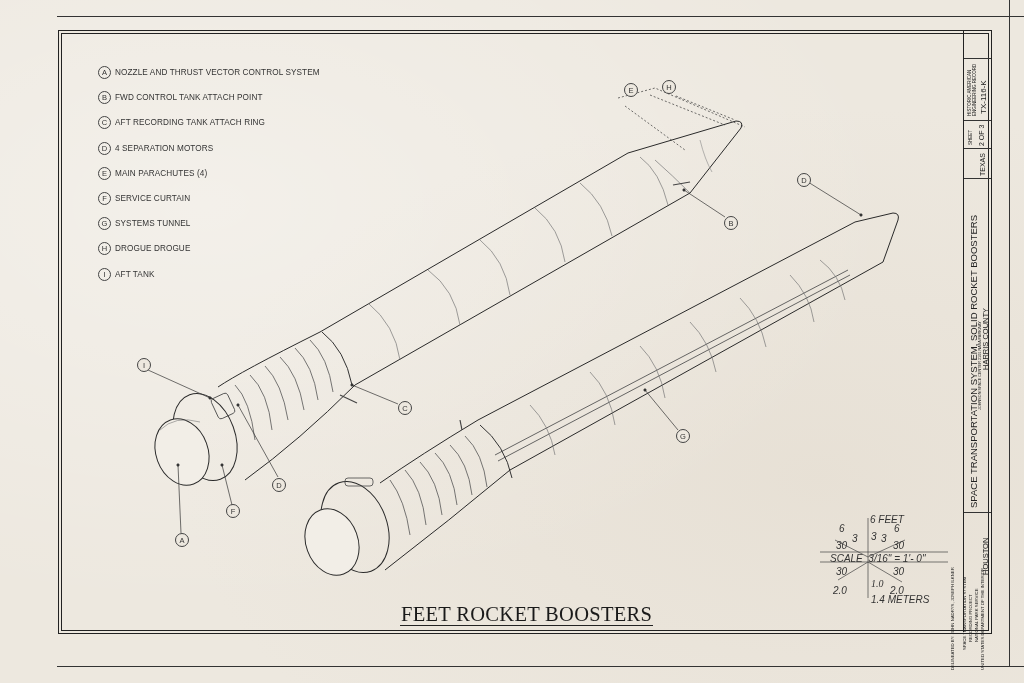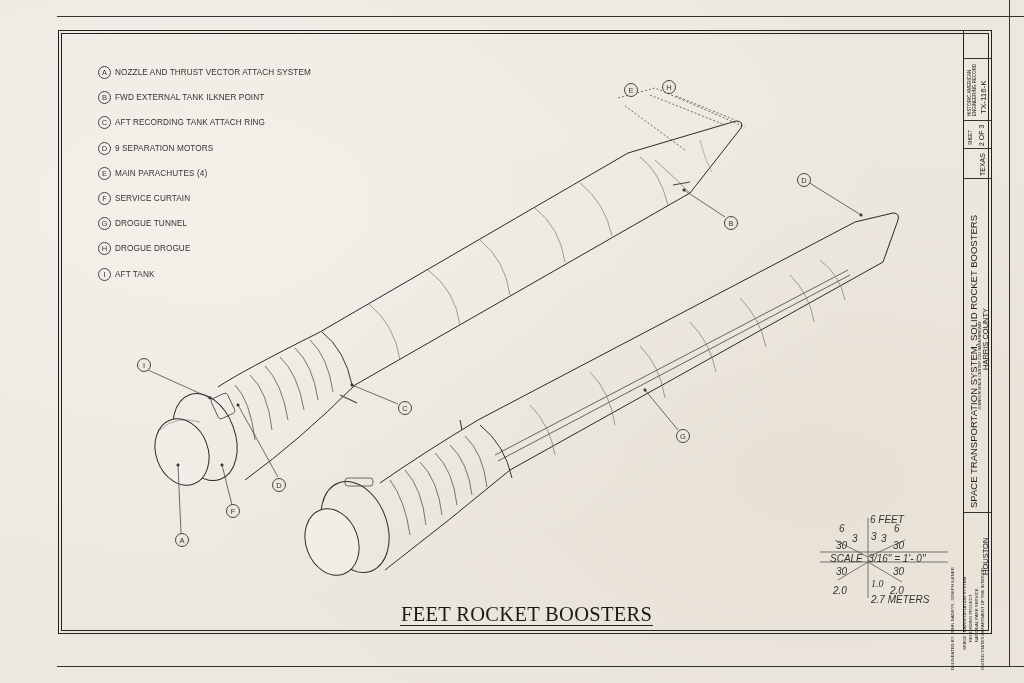--- a/index.html
+++ b/index.html
@@ -32,45 +32,45 @@
 <div class="paper"></div>
 
 <div class="line" style="left:57px;top:16px;width:967px;height:1px;"></div>
 <div class="line" style="left:57px;top:666px;width:967px;height:1px;"></div>
 <div class="line" style="left:1009px;top:0;width:1px;height:667px;"></div>
 <div class="frame"></div>
 
 <div class="legend">
   <div class="legend-item">
       <span class="bubble">A</span>
-      <span>NOZZLE AND THRUST VECTOR ATTACH SYSTEM</span>
+      <span>NOZZLE AND THRUST VECTOR CONTROL SYSTEM</span>
     </div>
   <div class="legend-item">
       <span class="bubble">B</span>
-      <span>FWD EXTERNAL TANK ILKNER POINT</span>
+      <span>FWD CONTROL TANK ATTACH POINT</span>
     </div>
   <div class="legend-item">
       <span class="bubble">C</span>
       <span>AFT RECORDING TANK ATTACH RING</span>
     </div>
   <div class="legend-item">
       <span class="bubble">D</span>
-      <span>9 SEPARATION MOTORS</span>
+      <span>4 SEPARATION MOTORS</span>
     </div>
   <div class="legend-item">
       <span class="bubble">E</span>
       <span>MAIN PARACHUTES (4)</span>
     </div>
   <div class="legend-item">
       <span class="bubble">F</span>
       <span>SERVICE CURTAIN</span>
     </div>
   <div class="legend-item">
       <span class="bubble">G</span>
-      <span>DROGUE TUNNEL</span>
+      <span>SYSTEMS TUNNEL</span>
     </div>
   <div class="legend-item">
       <span class="bubble">H</span>
       <span>DROGUE DROGUE</span>
     </div>
   <div class="legend-item">
       <span class="bubble">I</span>
       <span>AFT TANK</span>
     </div>
 </div>
@@ -192,21 +192,21 @@
 <div class="scale" style="left:881px;top:533px;">3</div>
 <div class="scale" style="left:894px;top:523px;">6</div>
 <div class="scale" style="left:836px;top:540px;">30</div>
 <div class="scale" style="left:893px;top:540px;">30</div>
 <div class="scale" style="left:830px;top:553px;white-space:pre;">SCALE  3/16" = 1'- 0"</div>
 <div class="scale" style="left:836px;top:566px;">30</div>
 <div class="scale" style="left:893px;top:566px;">30</div>
 <div class="scale" style="left:871px;top:578px;font-family:Liberation Serif, serif;">1.0</div>
 <div class="scale" style="left:833px;top:585px;">2.0</div>
 <div class="scale" style="left:890px;top:585px;">2.0</div>
-<div class="scale" style="left:871px;top:594px;">2.7 METERS</div>
+<div class="scale" style="left:871px;top:594px;">1.4 METERS</div>
 
 <div class="title">FEET ROCKET BOOSTERS</div>
 
 <div class="tblock">
   <div class="line" style="left:0;top:28px;width:27px;height:1px;"></div>
   <div class="line" style="left:0;top:90px;width:27px;height:1px;"></div>
   <div class="line" style="left:0;top:118px;width:27px;height:1px;"></div>
   <div class="line" style="left:0;top:148px;width:27px;height:1px;"></div>
   <div class="line" style="left:0;top:482px;width:27px;height:1px;"></div>
 

